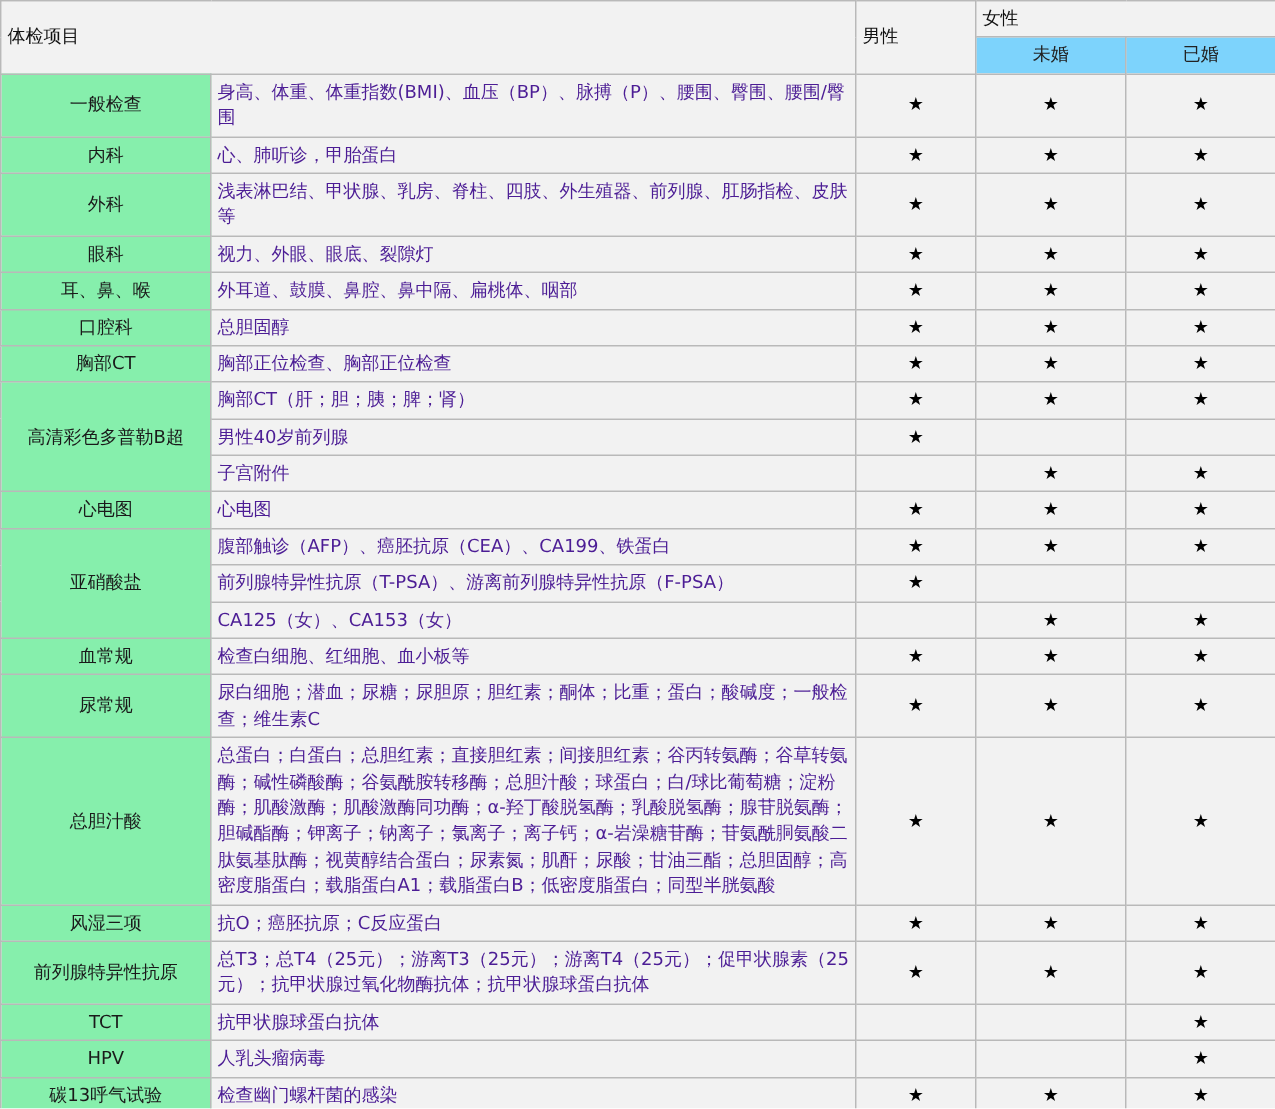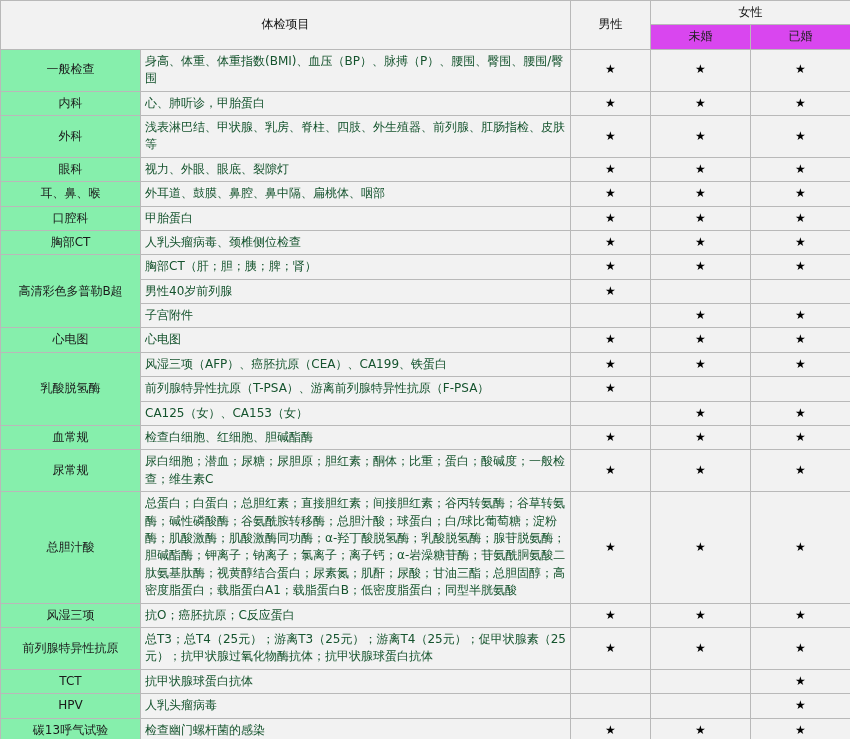--- a/index.html
+++ b/index.html
@@ -35,42 +35,42 @@
   
   col.c-cat   { width: 140px; }
   col.c-item  { width: 430px; }
   col.c-male  { width: 80px; }
   col.c-single{ width: 100px; }
   col.c-married { width: 100px; }
 
   
   .hdr {
     background: #f2f2f2;
-    text-align: center;
+    text-align: left;
     font-weight: bold;
     color: #111;
   }
   .hdr-title {
     font-size: 13px;
   }
   .hdr-sub {
-    background: #d946ef;
+    background: #7dd3fc;
     text-align: center;
     font-weight: bold;
     font-size: 12px;
   }
   .cat {
     text-align: center;
     background: #86efac;
     color: #1a1a1a;
   }
   .item {
     text-align: left;
     background: #f2f2f2;
-    color: #14532d;
+    color: #4c1d95;
   }
   .mark {
     text-align: center;
     background: #f2f2f2;
     color: #000;
     font-size: 12px;
   }
   .mark.empty { color: transparent; }
   .star { font-size: 12px; line-height: 1; }
 </style>
@@ -128,28 +128,28 @@
         </tr>
         <tr>
           <td class="cat">耳、鼻、喉</td>
           <td class="item">外耳道、鼓膜、鼻腔、鼻中隔、扁桃体、咽部</td>
           <td class="mark"><span class="star">★</span></td>
           <td class="mark"><span class="star">★</span></td>
           <td class="mark"><span class="star">★</span></td>
         </tr>
         <tr>
           <td class="cat">口腔科</td>
-          <td class="item">甲胎蛋白</td>
+          <td class="item">总胆固醇</td>
           <td class="mark"><span class="star">★</span></td>
           <td class="mark"><span class="star">★</span></td>
           <td class="mark"><span class="star">★</span></td>
         </tr>
         <tr>
           <td class="cat">胸部CT</td>
-          <td class="item">人乳头瘤病毒、颈椎侧位检查</td>
+          <td class="item">胸部正位检查、胸部正位检查</td>
           <td class="mark"><span class="star">★</span></td>
           <td class="mark"><span class="star">★</span></td>
           <td class="mark"><span class="star">★</span></td>
         </tr>
         <tr>
           <td class="cat" rowspan="3">高清彩色多普勒B超</td>
           <td class="item">胸部CT（肝；胆；胰；脾；肾）</td>
           <td class="mark"><span class="star">★</span></td>
           <td class="mark"><span class="star">★</span></td>
           <td class="mark"><span class="star">★</span></td>
@@ -167,41 +167,41 @@
           <td class="mark"><span class="star">★</span></td>
         </tr>
         <tr>
           <td class="cat">心电图</td>
           <td class="item">心电图</td>
           <td class="mark"><span class="star">★</span></td>
           <td class="mark"><span class="star">★</span></td>
           <td class="mark"><span class="star">★</span></td>
         </tr>
         <tr>
-          <td class="cat" rowspan="3">乳酸脱氢酶</td>
-          <td class="item">风湿三项（AFP）、癌胚抗原（CEA）、CA199、铁蛋白</td>
+          <td class="cat" rowspan="3">亚硝酸盐</td>
+          <td class="item">腹部触诊（AFP）、癌胚抗原（CEA）、CA199、铁蛋白</td>
           <td class="mark"><span class="star">★</span></td>
           <td class="mark"><span class="star">★</span></td>
           <td class="mark"><span class="star">★</span></td>
         </tr>
         <tr>
           <td class="item">前列腺特异性抗原（T-PSA）、游离前列腺特异性抗原（F-PSA）</td>
           <td class="mark"><span class="star">★</span></td>
           <td class="mark empty"></td>
           <td class="mark empty"></td>
         </tr>
         <tr>
           <td class="item">CA125（女）、CA153（女）</td>
           <td class="mark empty"></td>
           <td class="mark"><span class="star">★</span></td>
           <td class="mark"><span class="star">★</span></td>
         </tr>
         <tr>
           <td class="cat">血常规</td>
-          <td class="item">检查白细胞、红细胞、胆碱酯酶</td>
+          <td class="item">检查白细胞、红细胞、血小板等</td>
           <td class="mark"><span class="star">★</span></td>
           <td class="mark"><span class="star">★</span></td>
           <td class="mark"><span class="star">★</span></td>
         </tr>
         <tr>
           <td class="cat">尿常规</td>
           <td class="item">尿白细胞；潜血；尿糖；尿胆原；胆红素；酮体；比重；蛋白；酸碱度；一般检查；维生素C</td>
           <td class="mark"><span class="star">★</span></td>
           <td class="mark"><span class="star">★</span></td>
           <td class="mark"><span class="star">★</span></td>

